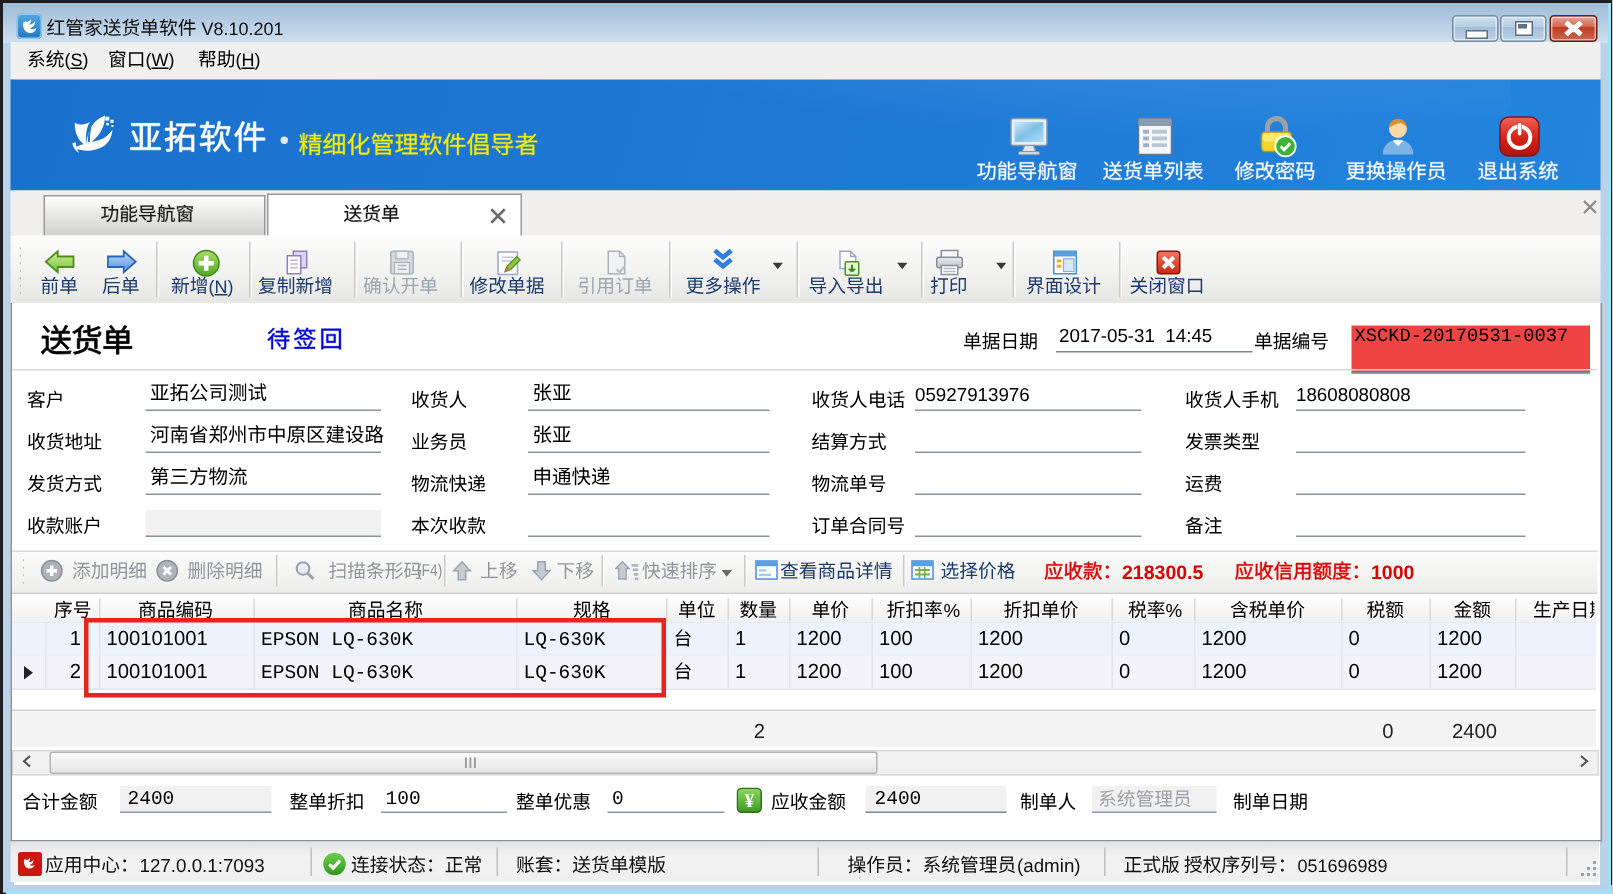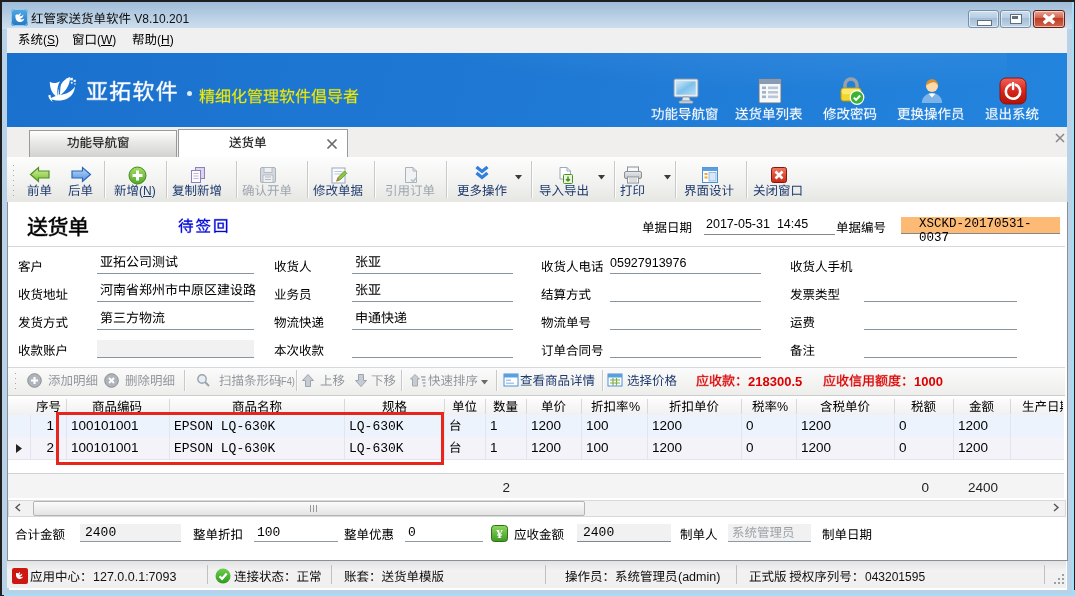--- a/index.html
+++ b/index.html
@@ -642,21 +642,21 @@
       </svg></div>
     <div style="position:absolute;left:704px;top:217px;width:131px;height:18px;border-bottom:1px solid #82888e;font:12.5px 'Liberation Sans';color:#000;padding-left:2px;box-sizing:border-box;">2017-05-31&nbsp;&nbsp;14:45</div>
     <div style="position:absolute;left:836px;top:221px;display:flex;align-items:flex-start;white-space:pre;"><svg class="t" width="50" height="14" style="vertical-align:top;">
         <g fill="#000" transform="translate(0,11.0) scale(0.012500,-0.012500)">
           <use href="#g5" x="0"></use>
           <use href="#g48" x="1000"></use>
           <use href="#g67" x="2000"></use>
           <use href="#g68" x="3000"></use>
         </g>
       </svg></div>
-    <div style="position:absolute;left:901px;top:217px;width:159px;height:17px;background:#fdba74;border-bottom:1px solid #82888e;font:12.5px 'Liberation Mono';color:#000;padding-left:18px;box-sizing:border-box;">XSCKD-20170531-0037</div>
+    <div style="position:absolute;left:901px;top:217px;width:159px;height:32px;background:#ef4444;border-bottom:1px solid #82888e;font:12.5px 'Liberation Mono';color:#000;padding-left:2px;box-sizing:border-box;">XSCKD-20170531-0037</div>
     <div style="position:absolute;left:8px;top:246px;width:1057px;height:1px;background:#d8d8d8;"></div>
     <div style="position:absolute;left:18px;top:260px;display:flex;align-items:flex-start;white-space:pre;"><svg class="t" width="25" height="14" style="vertical-align:top;">
         <g fill="#000" transform="translate(0,11.0) scale(0.012500,-0.012500)">
           <use href="#g69" x="0"></use>
           <use href="#g70" x="1000"></use>
         </g>
       </svg></div>
     <div style="position:absolute;left:18px;top:288px;display:flex;align-items:flex-start;white-space:pre;"><svg class="t" width="50" height="14" style="vertical-align:top;">
         <g fill="#000" transform="translate(0,11.0) scale(0.012500,-0.012500)">
           <use href="#g71" x="0"></use>
@@ -834,20 +834,21 @@
           <use href="#g119" x="0"></use>
           <use href="#g120" x="1000"></use>
         </g>
       </svg></div>
     <div style="position:absolute;left:790px;top:344px;display:flex;align-items:flex-start;white-space:pre;"><svg class="t" width="25" height="14" style="vertical-align:top;">
         <g fill="#000" transform="translate(0,11.0) scale(0.012500,-0.012500)">
           <use href="#g121" x="0"></use>
           <use href="#g122" x="1000"></use>
         </g>
       </svg></div>
+    <div style="position:absolute;left:864px;top:256px;width:153px;height:17px;border-bottom:1px solid #8a949c;font:12.5px 'Liberation Sans';color:#000;">18608080808</div>
     <div style="position:absolute;left:864px;top:284px;width:153px;height:17px;border-bottom:1px solid #8a949c;font:13px 'Liberation Mono';color:#000;"></div>
     <div style="position:absolute;left:864px;top:312px;width:153px;height:17px;border-bottom:1px solid #8a949c;font:13px 'Liberation Mono';color:#000;"></div>
     <div style="position:absolute;left:864px;top:340px;width:153px;height:17px;border-bottom:1px solid #8a949c;font:13px 'Liberation Mono';color:#000;"></div>
     <div style="position:absolute;left:8px;top:367px;width:1057px;height:27px;background:linear-gradient(#fbfbfb,#ededeb);border-top:1px solid #d8d8d8;border-bottom:1px solid #cdcdcd;"></div>
     <div style="position:absolute;left:14px;top:371px;width:3px;height:19px;background-image:radial-gradient(circle 1px,#a8a8a8 55%,transparent 60%);background-size:3px 5px;"></div>
     <div style="position:absolute;left:27px;top:373px;display:flex;align-items:flex-start;white-space:pre;"><svg width="15" height="15" viewBox="0 0 15 15">
         <circle cx="7.5" cy="7.5" r="6.8" fill="#aeb4ba" stroke="#8a9096"></circle>
         <path d="M7.5 4 V11 M4 7.5 H11" stroke="#fff" stroke-width="2.2"></path>
       </svg></div>
     <div style="position:absolute;left:48px;top:374px;display:flex;align-items:flex-start;white-space:pre;"><svg class="t" width="50" height="14" style="vertical-align:top;">
@@ -1306,21 +1307,21 @@
           <use href="#g76" x="1000"></use>
           <use href="#g180" x="2000"></use>
           <use href="#g181" x="3000"></use>
           <use href="#g182" x="3224"></use>
           <use href="#g183" x="4224"></use>
           <use href="#g137" x="5224"></use>
           <use href="#g26" x="6224"></use>
           <use href="#g68" x="7224"></use>
           <use href="#g149" x="8224"></use>
         </g>
-      </svg><span style="font:12px 'Liberation Sans';color:#111">043201595</span></div>
+      </svg><span style="font:12px 'Liberation Sans';color:#111">051696989</span></div>
     <div style="position:absolute;left:1044px;top:565px;width:1px;height:19px;background:#c0c0c0;"></div>
     <div style="position:absolute;left:1054px;top:574px;display:flex;align-items:flex-start;white-space:pre;"><svg width="12" height="12">
         <rect x="8" y="0" width="2" height="2" fill="#9aa0a6"></rect>
         <rect x="8" y="4" width="2" height="2" fill="#9aa0a6"></rect>
         <rect x="8" y="8" width="2" height="2" fill="#9aa0a6"></rect>
         <rect x="4" y="4" width="2" height="2" fill="#9aa0a6"></rect>
         <rect x="4" y="8" width="2" height="2" fill="#9aa0a6"></rect>
         <rect x="0" y="8" width="2" height="2" fill="#9aa0a6"></rect>
       </svg></div>
   </div>

